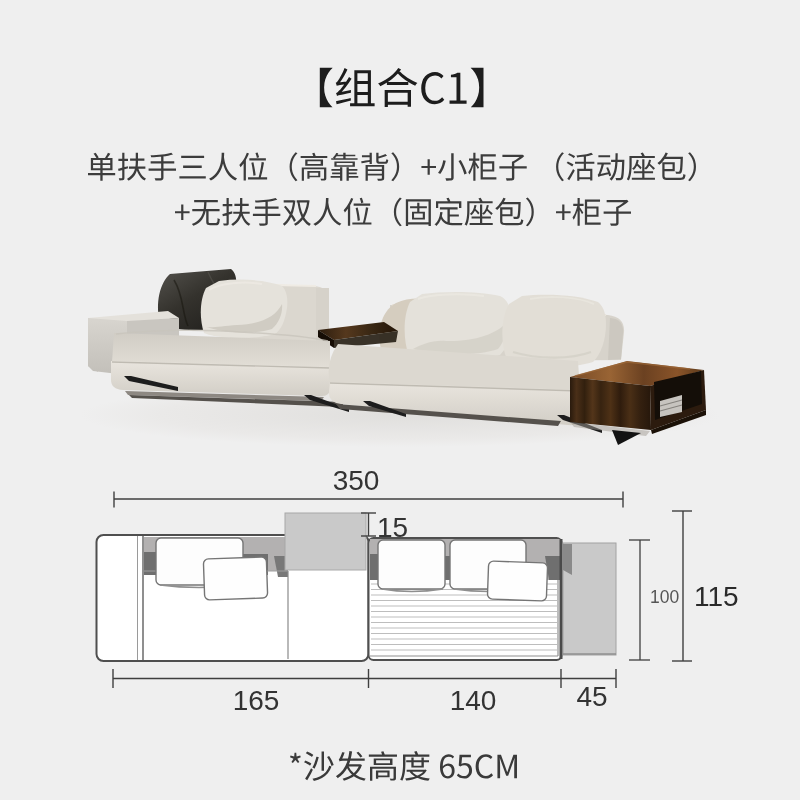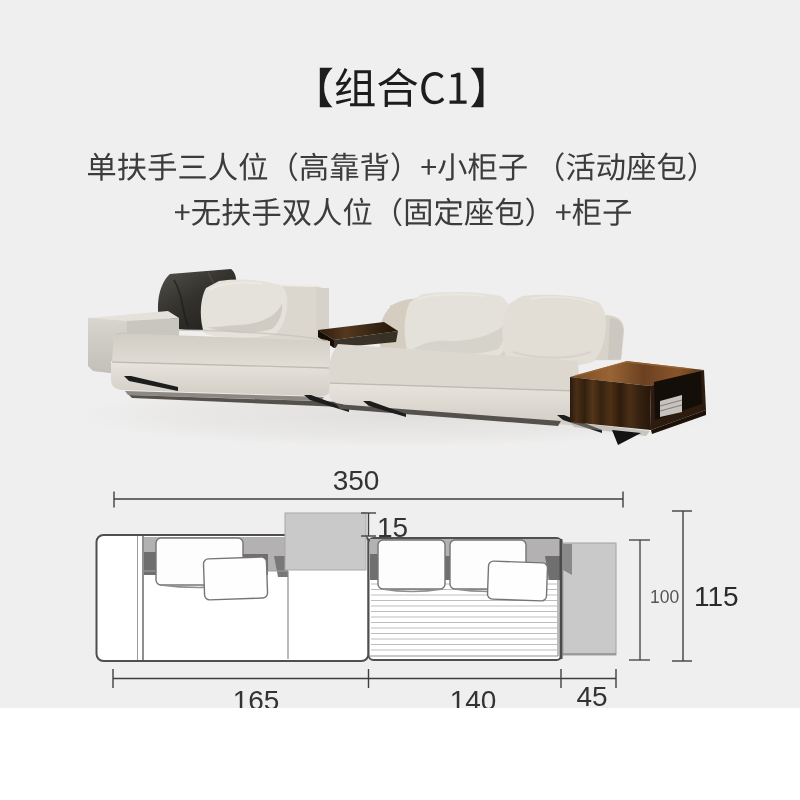--- a/index.html
+++ b/index.html
@@ -1,15 +1,15 @@
 <!DOCTYPE html>
 <html><head><meta charset="utf-8">
 <style>
 html,body{margin:0;padding:0;}
-#page{position:relative;width:800px;height:708px;background:#efefef;overflow:hidden;font-family:"Liberation Sans",sans-serif;}
+#page{position:relative;width:800px;height:800px;background:#efefef;overflow:hidden;font-family:"Liberation Sans",sans-serif;}
 svg.layer{position:absolute;left:0;top:0;}
 </style></head>
 <body>
 <div id="page">
 <svg class="layer" width="800" height="800" viewBox="0 0 800 800">
 
 <g transform="translate(291.55,103.71) scale(0.42402)">
         <path d="M96.6 -84.1Q91.2 -79.5 86.7 -72.6Q82.2 -65.7 79.5 -56.9Q76.8 -48.2 76.8 -38Q76.8 -27.9 79.5 -19.1Q82.2 -10.3 86.7 -3.4Q91.2 3.4 96.6 8.1V8.6H66.6V-84.6H96.6Z M138 -1.1H195.9V5.8H138ZM152 -53.5H184.7V-46.6H152ZM152.1 -27.4H184.8V-20.7H152.1ZM148.1 -79H187.2V2.5H179.8V-72.1H155.3V2.5H148.1ZM107.3 -18.2Q107.1 -19 106.7 -20.2Q106.3 -21.4 105.8 -22.7Q105.4 -24 104.9 -24.9Q106.6 -25.2 108.5 -27Q110.5 -28.7 113 -31.5Q114.3 -32.8 116.9 -35.9Q119.5 -39.1 122.7 -43.4Q125.9 -47.7 129.3 -52.7Q132.6 -57.6 135.5 -62.8L141.5 -59.1Q135.1 -48.7 127.5 -39Q119.9 -29.3 112.3 -22.1V-21.9Q112.3 -21.9 111.5 -21.5Q110.8 -21.2 109.8 -20.6Q108.8 -20.1 108 -19.4Q107.3 -18.8 107.3 -18.2ZM107.3 -18.2 106.9 -24.1 110.6 -26.7 140.2 -32.1Q140 -30.6 140 -28.8Q140 -27 140.1 -25.9Q129.9 -23.9 123.8 -22.5Q117.6 -21.2 114.3 -20.4Q111 -19.6 109.5 -19.2Q108.1 -18.7 107.3 -18.2ZM106.6 -42.3Q106.4 -43 106 -44.3Q105.5 -45.6 105.1 -47Q104.6 -48.3 104.2 -49.3Q105.6 -49.6 107 -51.3Q108.5 -52.9 110.2 -55.5Q111.1 -56.7 112.9 -59.6Q114.7 -62.5 116.8 -66.5Q119 -70.4 121.1 -74.9Q123.3 -79.5 125 -84L131.8 -80.9Q129 -74.6 125.6 -68.4Q122.2 -62.2 118.5 -56.5Q114.9 -50.9 111.1 -46.4V-46.1Q111.1 -46.1 110.4 -45.7Q109.8 -45.4 108.8 -44.7Q107.9 -44.1 107.3 -43.5Q106.6 -42.9 106.6 -42.3ZM106.6 -42.3 106.4 -47.7 110 -50 130 -52.1Q129.8 -50.8 129.6 -49Q129.4 -47.2 129.5 -46.1Q122.6 -45.2 118.4 -44.6Q114.1 -44 111.8 -43.6Q109.4 -43.2 108.3 -42.9Q107.2 -42.6 106.6 -42.3ZM104.8 -5.8Q109.2 -6.7 114.8 -8Q120.4 -9.2 126.7 -10.7Q133 -12.2 139.4 -13.7L140.1 -7.3Q131.2 -5 122.2 -2.7Q113.3 -0.4 106.3 1.4Z M224.8 -51.3H275.3V-44.4H224.8ZM223 -4.8H276.6V2.2H223ZM219.6 -32.4H281.7V7.4H273.8V-25.6H227.2V7.8H219.6ZM251.7 -84.3 258.3 -80.9Q252.7 -72.6 245 -65.2Q237.3 -57.7 228.2 -51.6Q219.1 -45.6 209.4 -41.3Q208.5 -42.9 207 -44.7Q205.5 -46.6 204 -47.9Q213.5 -51.7 222.5 -57.2Q231.5 -62.7 239.1 -69.6Q246.6 -76.5 251.7 -84.3ZM253.2 -78.4Q262.3 -68.3 273.3 -61.3Q284.3 -54.4 296.9 -49Q295.4 -47.8 293.9 -45.9Q292.5 -44 291.6 -42.2Q283.1 -46.3 275.4 -51.1Q267.6 -55.8 260.5 -61.7Q253.4 -67.6 246.8 -75.2Z M337.7 1.3Q330.9 1.3 325.1 -1.2Q319.2 -3.8 314.9 -8.7Q310.6 -13.6 308.2 -20.7Q305.8 -27.7 305.8 -36.6Q305.8 -45.5 308.3 -52.5Q310.7 -59.6 315.1 -64.5Q319.5 -69.4 325.4 -72Q331.3 -74.6 338.3 -74.6Q345 -74.6 350.1 -71.9Q355.2 -69.1 358.4 -65.6L353.4 -59.6Q350.5 -62.7 346.8 -64.6Q343.1 -66.5 338.4 -66.5Q331.5 -66.5 326.3 -62.9Q321.1 -59.3 318.2 -52.7Q315.3 -46 315.3 -36.9Q315.3 -27.6 318.1 -20.9Q320.9 -14.1 326 -10.5Q331.1 -6.8 338.1 -6.8Q343.3 -6.8 347.5 -9Q351.6 -11.2 355.1 -15.1L360.2 -9.2Q355.9 -4.2 350.4 -1.4Q344.9 1.3 337.7 1.3Z M372.6 0V-7.6H389V-62.3H375.9V-68.1Q380.8 -69 384.5 -70.3Q388.1 -71.6 391.1 -73.3H398.1V-7.6H412.8V0Z M452.7 8.6H422.7V8.1Q428.2 3.4 432.7 -3.4Q437.1 -10.3 439.8 -19.1Q442.5 -27.9 442.5 -38Q442.5 -48.2 439.8 -56.9Q437.1 -65.7 432.7 -72.6Q428.2 -79.5 422.7 -84.1V-84.6H452.7Z" fill="#1d1d1d"></path>
       </g>
 

